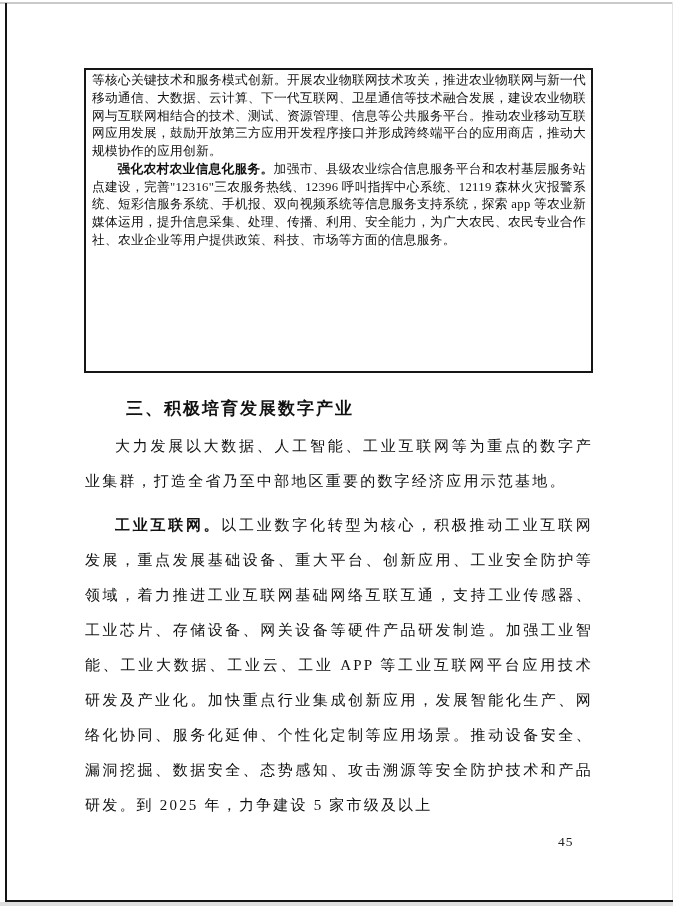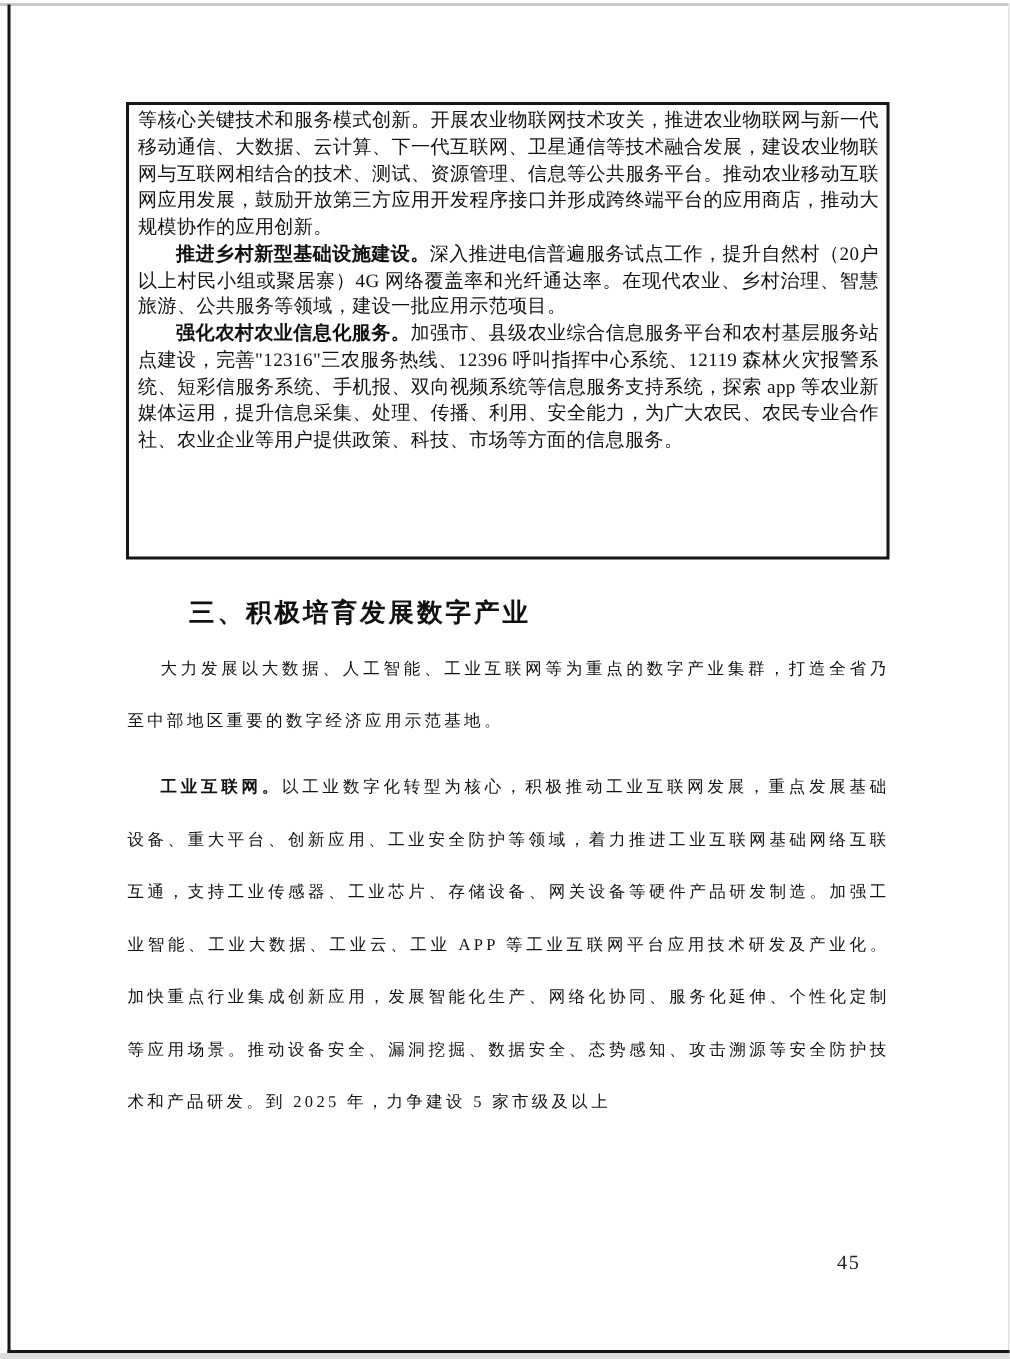--- a/index.html
+++ b/index.html
@@ -45,21 +45,21 @@
   }
   .section-heading {
     margin: 0 0 0 41px;
     font-size: 17px;
     font-weight: bold;
     letter-spacing: 2px;
     line-height: 22px;
   }
   .body-p {
     margin: 9px 0 0 0;
-    font-size: 11px;
+    font-size: 15px;
     line-height: 35px;
     letter-spacing: 2.2px;
     text-align: justify;
     text-indent: 2em;
     word-break: break-all;
   }
   .page-number {
     position: absolute;
     left: 558px; top: 834px;
     font-size: 13.5px;
@@ -71,21 +71,20 @@
 <body>
 
 <div class="edge-top"></div>
 <div class="edge-right"></div>
 <div class="edge-left"></div>
 <div class="edge-bottom"></div>
 <div class="edge-bottom-strip"></div>
 
 <div class="callout">
   <p class="continuation"><span class="lead"></span><span>等核心关键技术和服务模式创新。开展农业物联网技术攻关，推进农业物联网与新一代移动通信、大数据、云计算、下一代互联网、卫星通信等技术融合发展，建设农业物联网与互联网相结合的技术、测试、资源管理、信息等公共服务平台。推动农业移动互联网应用发展，鼓励开放第三方应用开发程序接口并形成跨终端平台的应用商店，推动大规模协作的应用创新。</span></p>
-  <p><span class="lead">推进乡村新型基础设施建设。</span><span>深入推进电信普遍服务试点工作，提升自然村（20户以上村民小组或聚居寨）4G 网络覆盖率和光纤通达率。在现代农业、乡村治理、智慧旅游、公共服务等领域，建设一批应用示范项目。</span></p>
   <p><span class="lead">强化农村农业信息化服务。</span><span>加强市、县级农业综合信息服务平台和农村基层服务站点建设，完善"12316"三农服务热线、12396 呼叫指挥中心系统、12119 森林火灾报警系统、短彩信服务系统、手机报、双向视频系统等信息服务支持系统，探索 app 等农业新媒体运用，提升信息采集、处理、传播、利用、安全能力，为广大农民、农民专业合作社、农业企业等用户提供政策、科技、市场等方面的信息服务。</span></p>
 </div>
 
 <div class="main">
   <h2 class="section-heading">三、积极培育发展数字产业</h2>
   <p class="body-p"><span class="lead"></span><span>大力发展以大数据、人工智能、工业互联网等为重点的数字产业集群，打造全省乃至中部地区重要的数字经济应用示范基地。</span></p>
   <p class="body-p"><span class="lead">工业互联网。</span><span>以工业数字化转型为核心，积极推动工业互联网发展，重点发展基础设备、重大平台、创新应用、工业安全防护等领域，着力推进工业互联网基础网络互联互通，支持工业传感器、工业芯片、存储设备、网关设备等硬件产品研发制造。加强工业智能、工业大数据、工业云、工业 APP 等工业互联网平台应用技术研发及产业化。加快重点行业集成创新应用，发展智能化生产、网络化协同、服务化延伸、个性化定制等应用场景。推动设备安全、漏洞挖掘、数据安全、态势感知、攻击溯源等安全防护技术和产品研发。到 2025 年，力争建设 5 家市级及以上</span></p>
 </div>
 
 <div class="page-number">45</div>

